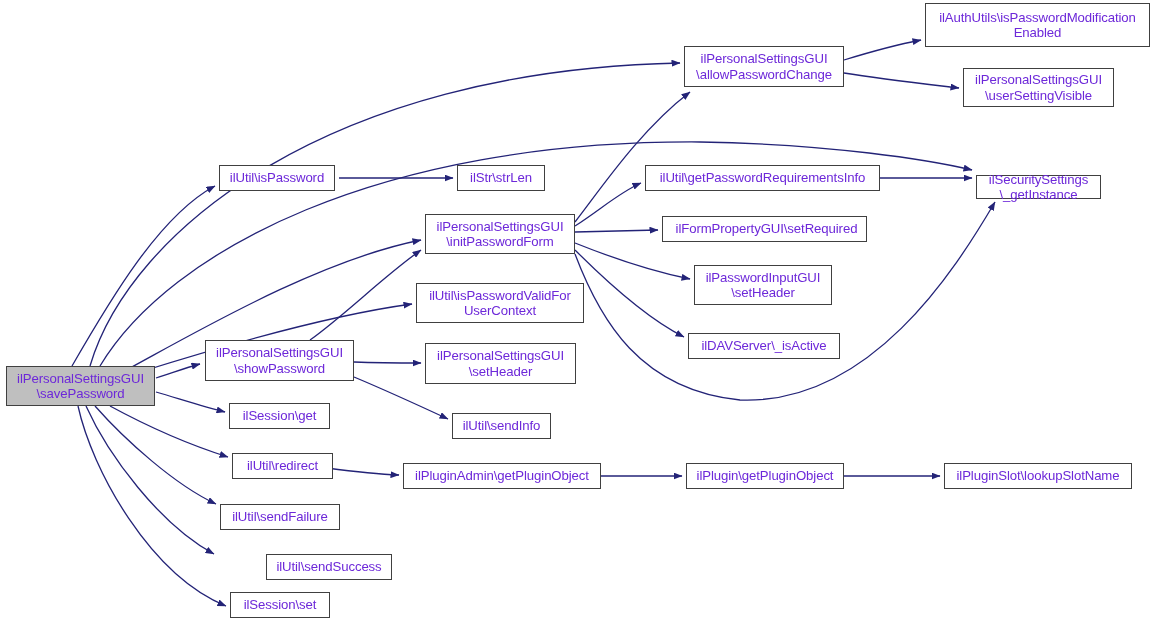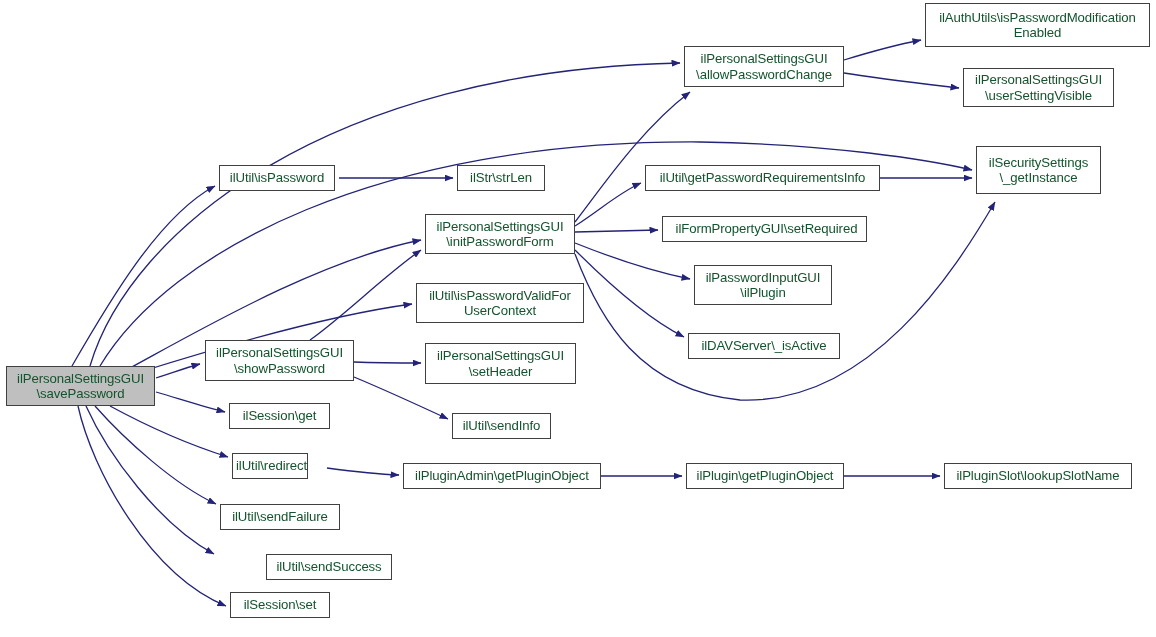--- a/index.html
+++ b/index.html
@@ -26,21 +26,21 @@
   }
   .graph-node {
     position: absolute;
     box-sizing: border-box;
     background: #ffffff;
     border: 1px solid #404040;
     display: flex;
     align-items: center;
     justify-content: center;
     text-align: center;
-    color: #14532d;
+    color: #6d28d9;
     font-size: 13.2px;
     line-height: 15.5px;
     letter-spacing: -0.1px;
     white-space: pre-line;
     padding: 0 3px;
   }
   .graph-node.root-node {
     background: #bfbfbf;
     border: 1px solid #404040;
   }
@@ -95,37 +95,37 @@
 \savePassword</span></div>
       <div class="graph-node" style="left: 219px; top: 165px; width: 116px; height: 26px; align-items: center;"><span class="node-label">ilUtil\isPassword</span></div>
       <div class="graph-node" style="left: 457px; top: 165px; width: 88px; height: 26px;"><span class="node-label">ilStr\strLen</span></div>
       <div class="graph-node" style="left: 684px; top: 46px; width: 160px; height: 41px;"><span class="node-label">ilPersonalSettingsGUI
 \allowPasswordChange</span></div>
       <div class="graph-node" style="left: 925px; top: 3px; width: 225px; height: 44px;"><span class="node-label">ilAuthUtils\isPasswordModification
 Enabled</span></div>
       <div class="graph-node" style="left: 963px; top: 68px; width: 151px; height: 39px;"><span class="node-label">ilPersonalSettingsGUI
 \userSettingVisible</span></div>
       <div class="graph-node" style="left: 645px; top: 165px; width: 235px; height: 26px;"><span class="node-label">ilUtil\getPasswordRequirementsInfo</span></div>
-      <div class="graph-node" style="left: 976px; top: 146px; width: 125px; height: 48px;"><span class="node-label">ilSecuritySettings
+      <div class="graph-node" style="left: 976px; top: 175px; width: 125px; height: 24px;"><span class="node-label">ilSecuritySettings
 \_getInstance</span></div>
       <div class="graph-node" style="left: 425px; top: 214px; width: 150px; height: 40px;"><span class="node-label">ilPersonalSettingsGUI
 \initPasswordForm</span></div>
       <div class="graph-node" style="left: 662px; top: 216px; width: 205px; height: 26px; padding-left: 7px;"><span class="node-label">ilFormPropertyGUI\setRequired</span></div>
       <div class="graph-node" style="left: 694px; top: 265px; width: 138px; height: 40px;"><span class="node-label">ilPasswordInputGUI
-\ilPlugin</span></div>
+\setHeader</span></div>
       <div class="graph-node" style="left: 688px; top: 333px; width: 152px; height: 26px;"><span class="node-label">ilDAVServer\_isActive</span></div>
       <div class="graph-node" style="left: 416px; top: 283px; width: 168px; height: 40px;"><span class="node-label">ilUtil\isPasswordValidFor
 UserContext</span></div>
       <div class="graph-node" style="left: 205px; top: 340px; width: 149px; height: 41px;"><span class="node-label">ilPersonalSettingsGUI
 \showPassword</span></div>
       <div class="graph-node" style="left: 425px; top: 343px; width: 151px; height: 41px;"><span class="node-label">ilPersonalSettingsGUI
 \setHeader</span></div>
       <div class="graph-node" style="left: 229px; top: 403px; width: 101px; height: 26px;"><span class="node-label">ilSession\get</span></div>
       <div class="graph-node" style="left: 452px; top: 413px; width: 99px; height: 26px;"><span class="node-label">ilUtil\sendInfo</span></div>
-      <div class="graph-node" style="left: 232px; top: 453px; width: 76px; height: 26px;"><span class="node-label">ilUtil\redirect</span></div>
+      <div class="graph-node" style="left: 232px; top: 453px; width: 101px; height: 26px;"><span class="node-label">ilUtil\redirect</span></div>
       <div class="graph-node" style="left: 403px; top: 463px; width: 198px; height: 26px;"><span class="node-label">ilPluginAdmin\getPluginObject</span></div>
       <div class="graph-node" style="left: 686px; top: 463px; width: 158px; height: 26px;"><span class="node-label">ilPlugin\getPluginObject</span></div>
       <div class="graph-node" style="left: 944px; top: 463px; width: 188px; height: 26px;"><span class="node-label">ilPluginSlot\lookupSlotName</span></div>
       <div class="graph-node" style="left: 220px; top: 504px; width: 120px; height: 26px;"><span class="node-label">ilUtil\sendFailure</span></div>
       <div class="graph-node" style="left: 218px; top: 554px; width: 126px; height: 26px; margin-left: 48px;"><span class="node-label">ilUtil\sendSuccess</span></div>
       <div class="graph-node" style="left: 230px; top: 592px; width: 100px; height: 26px; text-align: center;"><span class="node-label">ilSession\set</span></div>
     </div>
 </div>
 
 </body></html>

